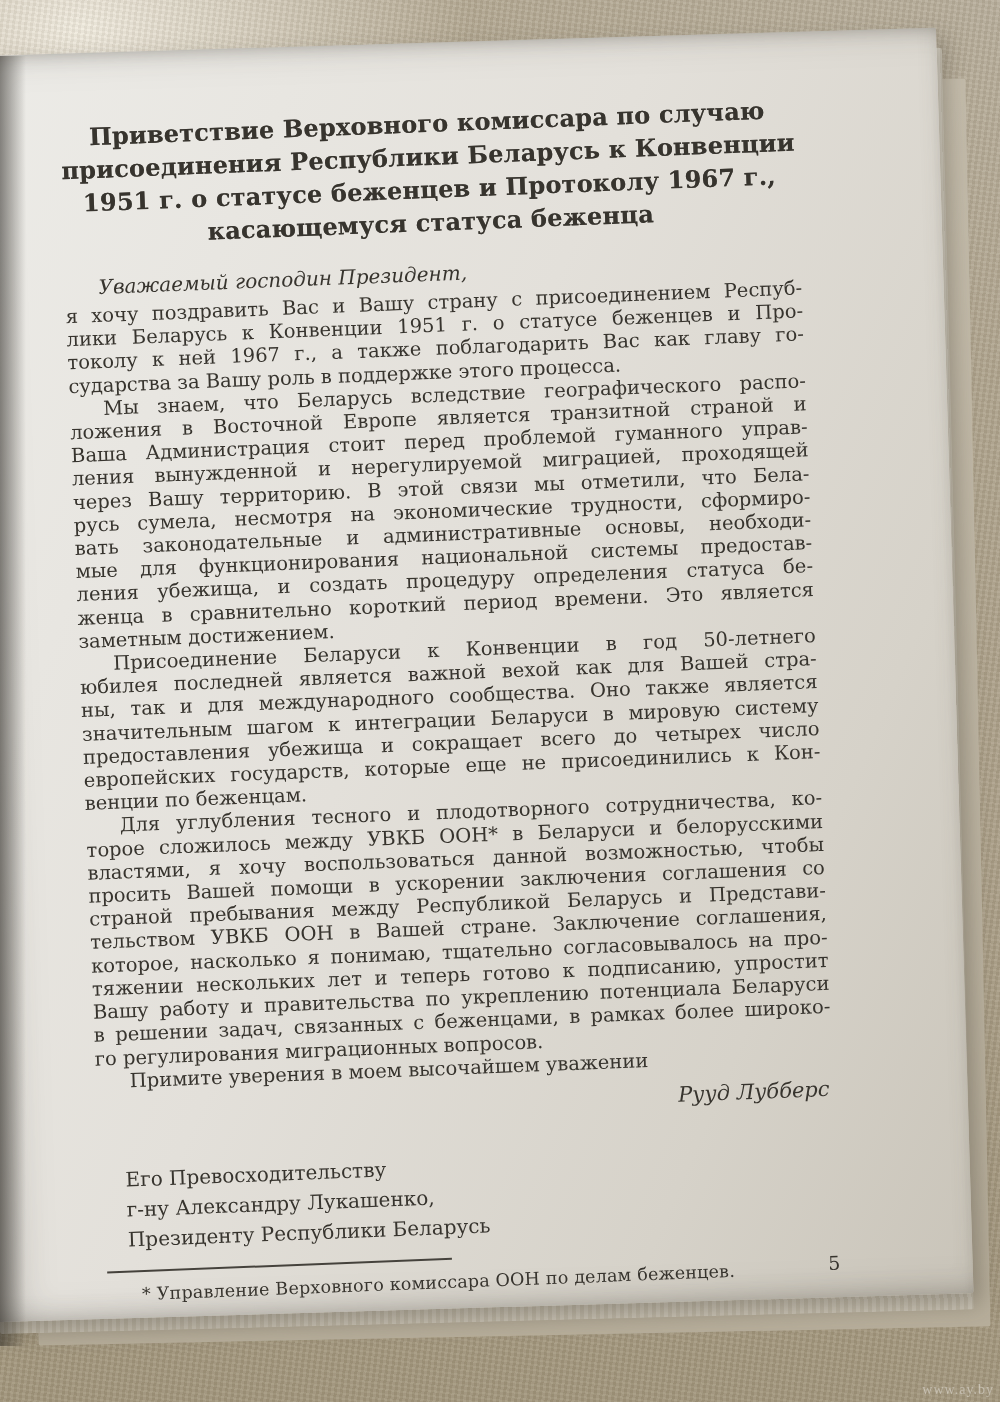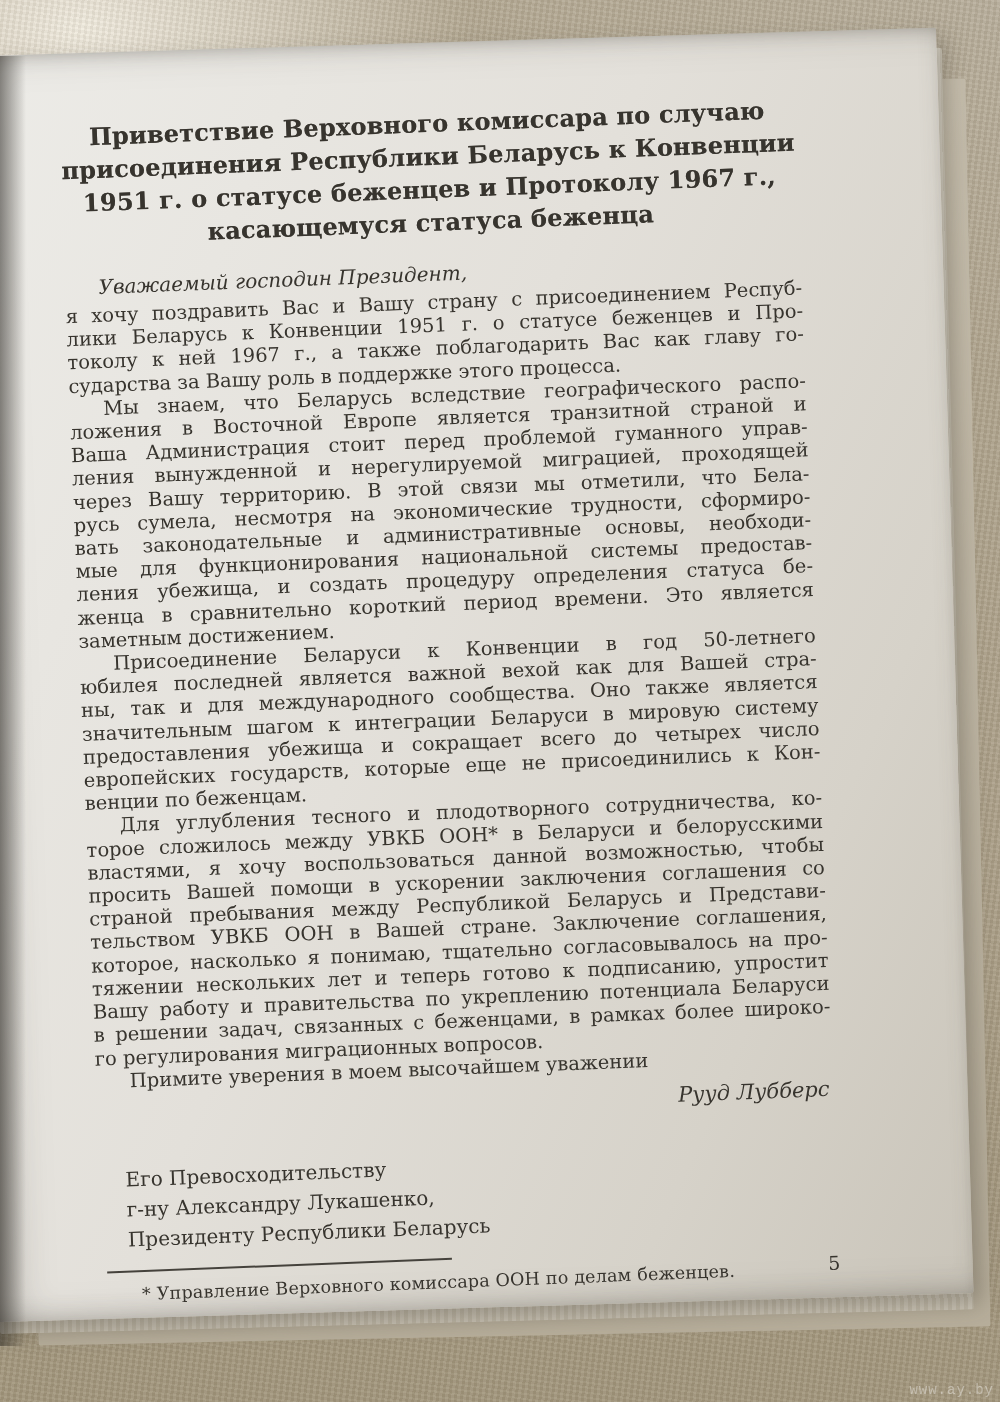--- a/index.html
+++ b/index.html
@@ -74,21 +74,21 @@
   .fn-row{display:flex;align-items:baseline;margin-top:9px;font-size:17.5px;line-height:24px;}
   .fn-text{text-indent:38px;letter-spacing:0.2px;}
   .page-num{margin-left:auto;font-size:19px;padding-left:20px;transform:translateY(-3px);}
   .gutter-shadow{
     position:absolute;z-index:5;left:0;top:56px;width:26px;height:1290px;
     background:linear-gradient(90deg, rgba(35,32,27,0.50), rgba(35,32,27,0));
   }
   .watermark{
     position:absolute;z-index:9;right:6px;bottom:4px;
     color:rgba(255,255,255,0.38);
-    font-family:Liberation Mono, monospace;
+    font-family:Liberation Serif, serif;
     font-size:14px;letter-spacing:1px;
   }
 </style>
 </head>
 <body>
 
 <div class="photo">
   <div class="fabric"></div>
   <div class="stack2"></div>
   <div class="stack1"></div>

